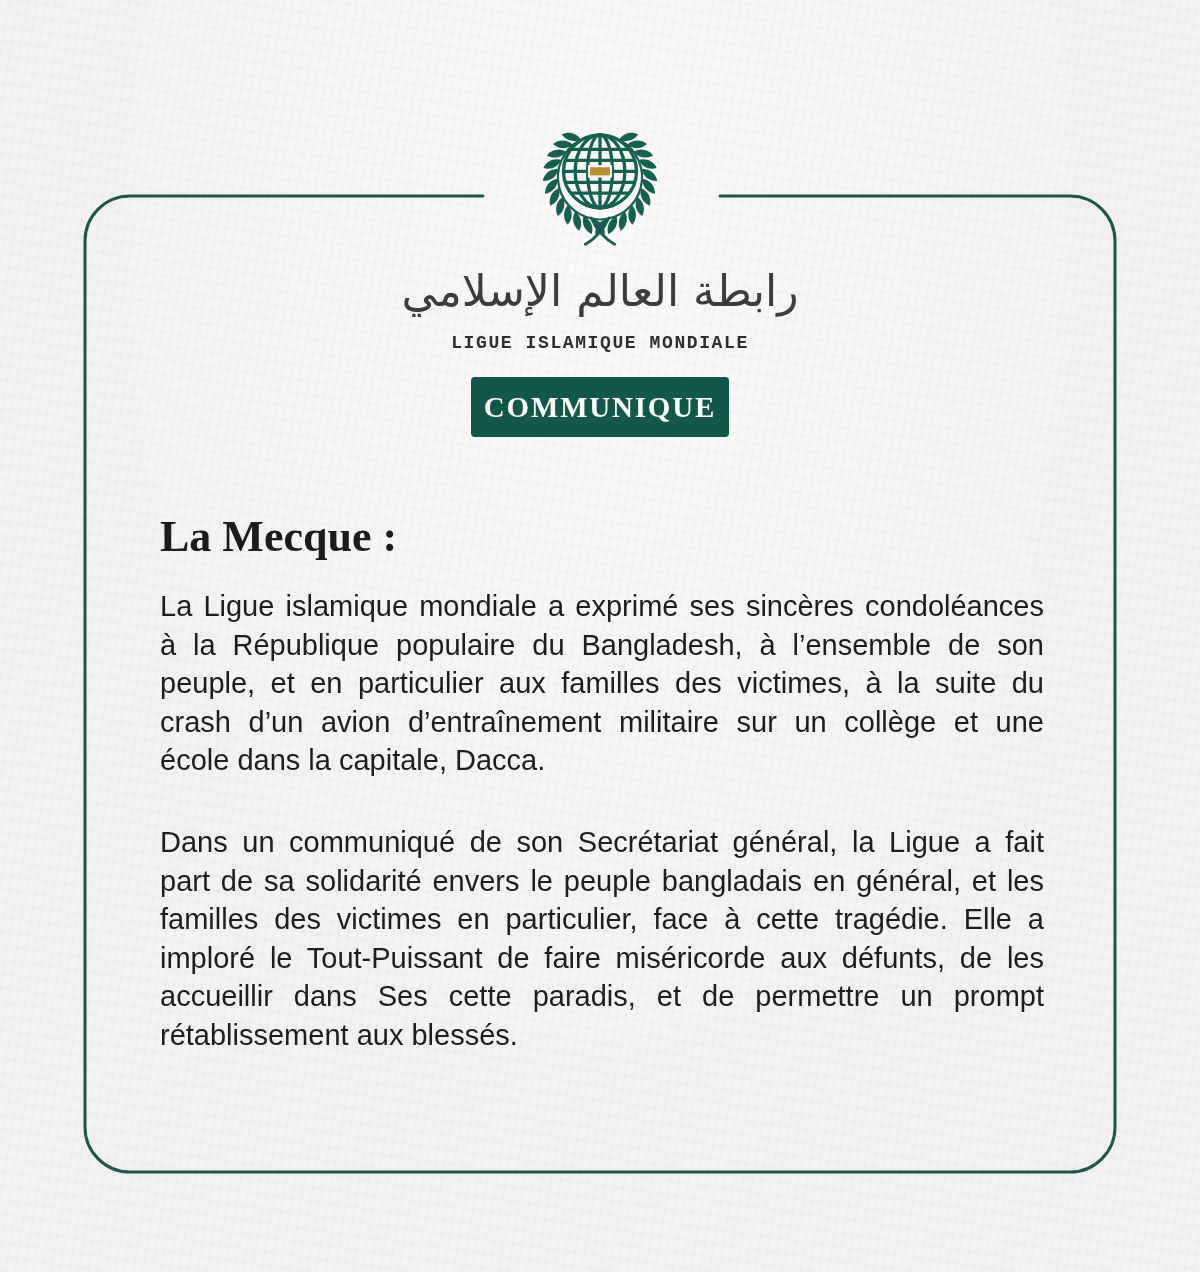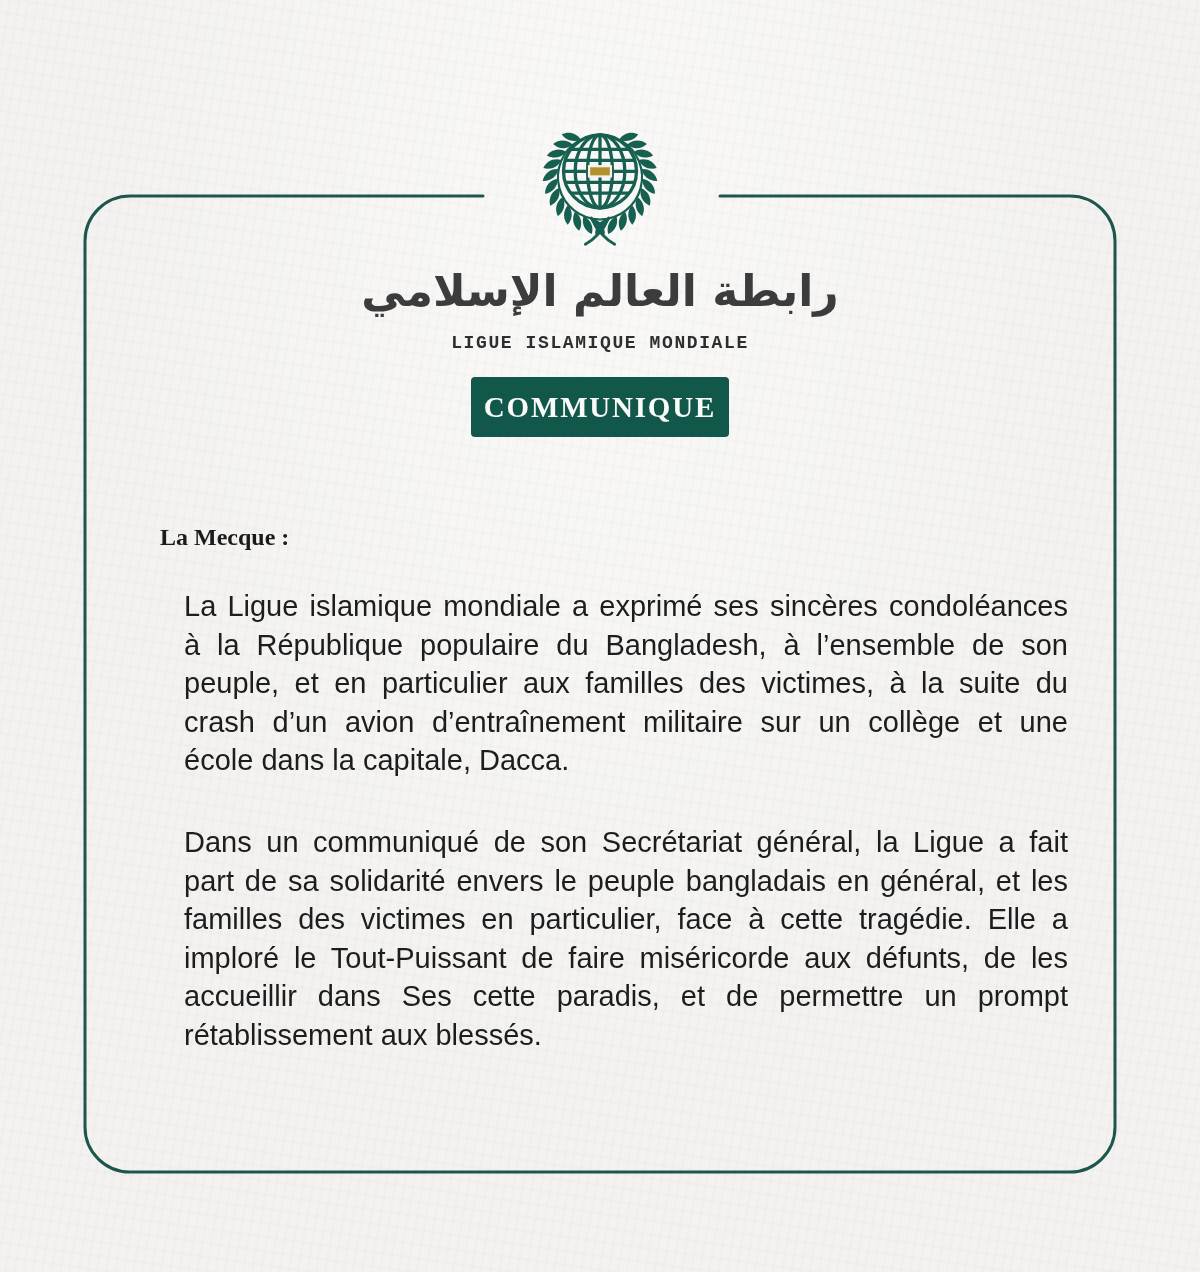--- a/index.html
+++ b/index.html
@@ -53,21 +53,21 @@
     position: absolute;
     left: 0;
     top: 252px;
     width: 1200px;
     height: 78px;
     line-height: 78px;
     text-align: center;
     direction: rtl;
     font-family: "DejaVu Sans", sans-serif;
     font-size: 44px;
-    font-weight: bold;
+    font-weight: normal;
     color: #3c3c3c;
     z-index: 2;
   }
 
   .org-name {
     position: absolute;
     left: 0;
     top: 333px;
     width: 1200px;
     text-align: center;
@@ -99,32 +99,31 @@
     letter-spacing: 1.8px;
     color: #fafaf8;
   }
 
   .dateline {
     position: absolute;
     left: 160px;
     top: 517px;
     font-family: "Liberation Serif", serif;
     font-weight: bold;
-    font-size: 24px;
+    font-size: 44px;
     line-height: 40px;
     color: #1b1b1b;
     z-index: 2;
   }
 
   .paragraph {
     position: absolute;
     left: 160px;
     width: 884px;
     z-index: 2;
-    margin-left: 24px;
   }
   #paragraph-1 { top: 587px; }
   #paragraph-2 { top: 823px; }
 
   .pl {
     font-family: "Liberation Sans", sans-serif;
     font-size: 29px;
     line-height: 38.5px;
     height: 38.5px;
     color: #1d1d1d;

